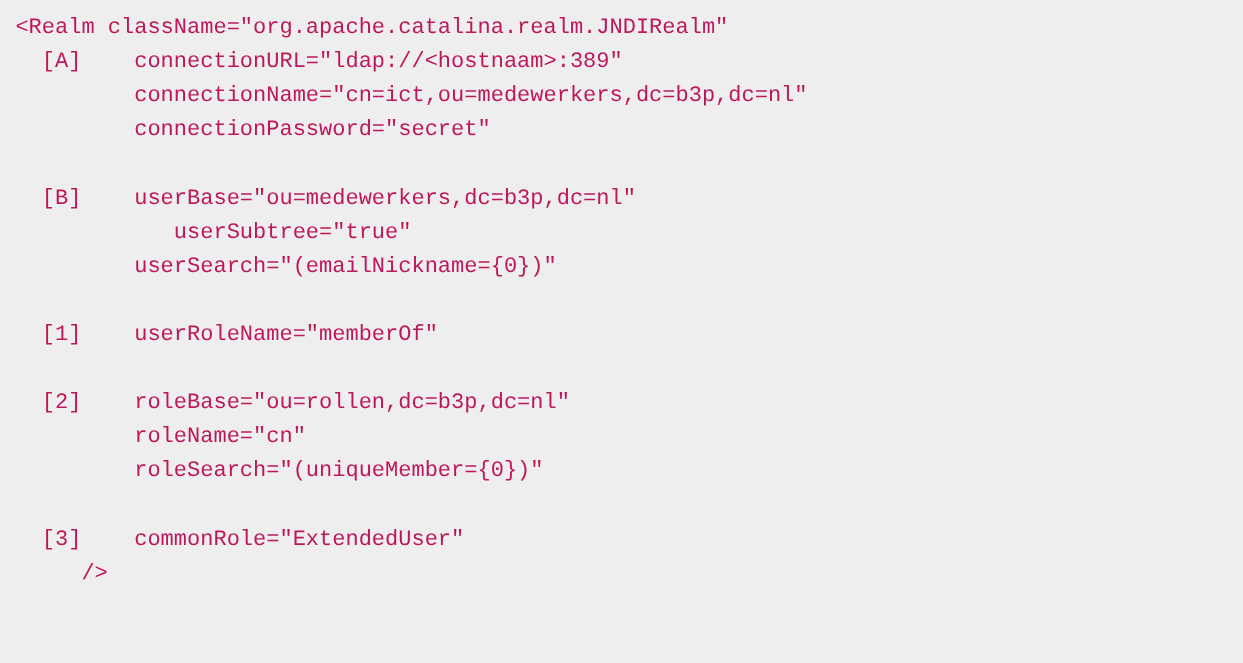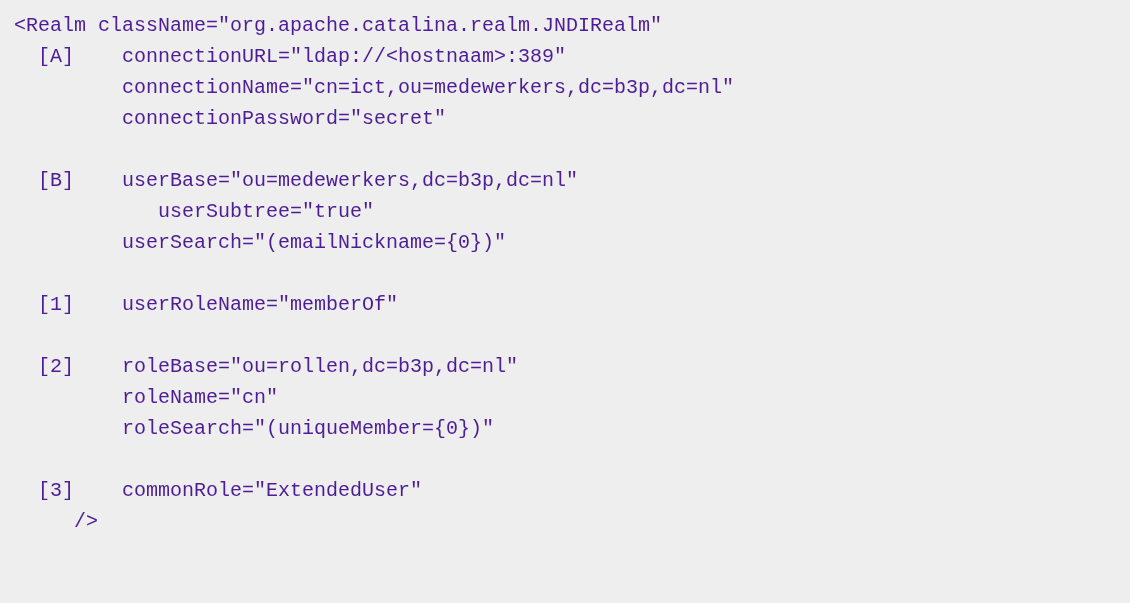--- a/index.html
+++ b/index.html
@@ -11,21 +11,21 @@
   }
   .code-block {
     box-sizing: border-box;
     width: 1130px;
     height: 603px;
     background: #eeeeee;
     padding: 10px 14px 10px 14px;
     font-family: "Courier New", Courier, monospace;
     font-size: 20px;
     line-height: 1.55;
-    color: #4c1d95;
+    color: #be185d;
     white-space: pre;
     overflow: hidden;
   }
 </style>
 </head>
 <body>
 
 <div class="code-block"><span>&lt;Realm className="org.apache.catalina.realm.JNDIRealm"</span>
 <span>  [A]    connectionURL="ldap://&lt;hostnaam&gt;:389"</span>
 <span>         connectionName="cn=ict,ou=medewerkers,dc=b3p,dc=nl"</span>

